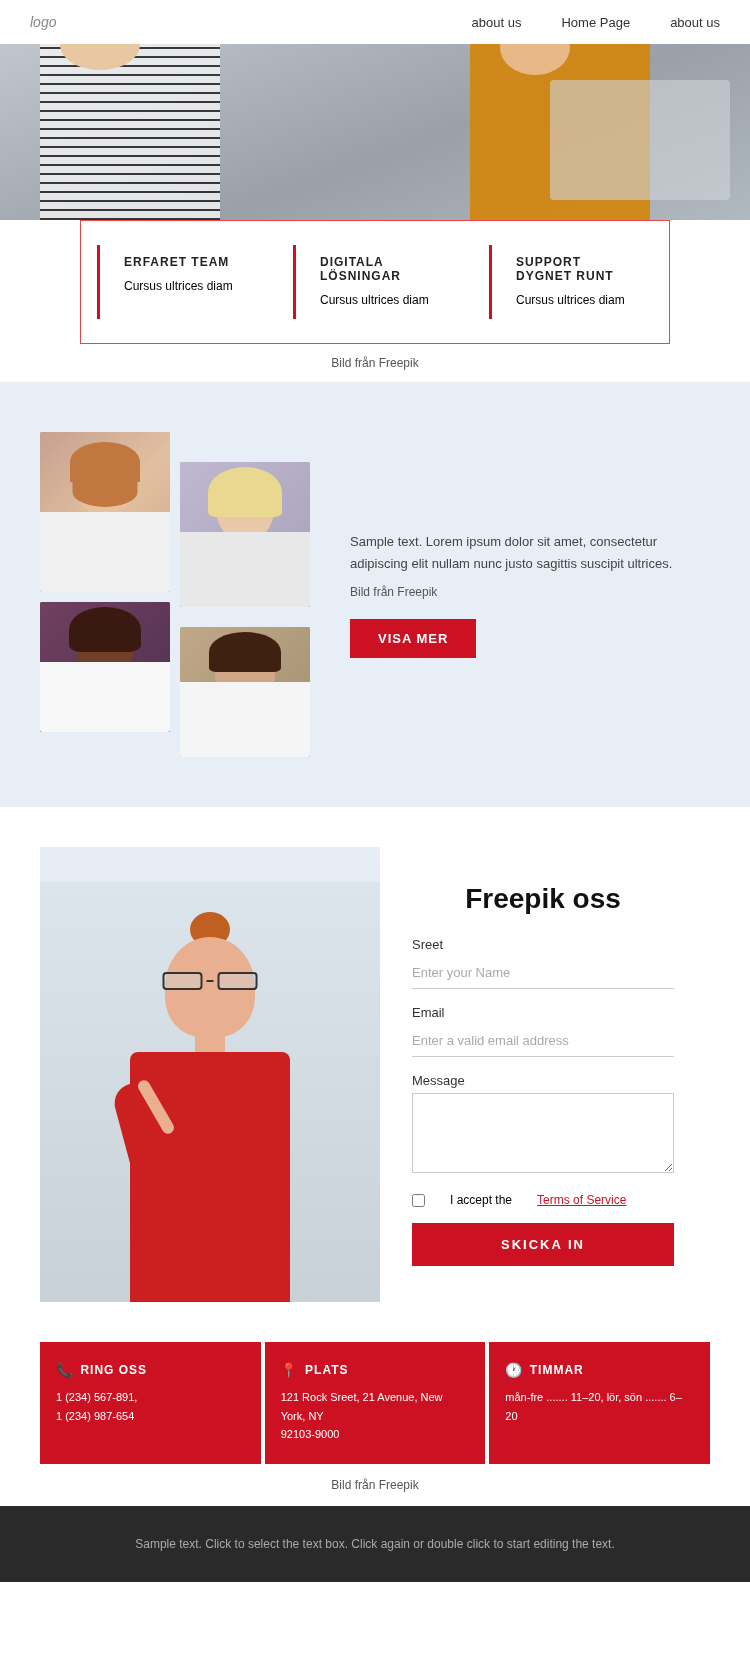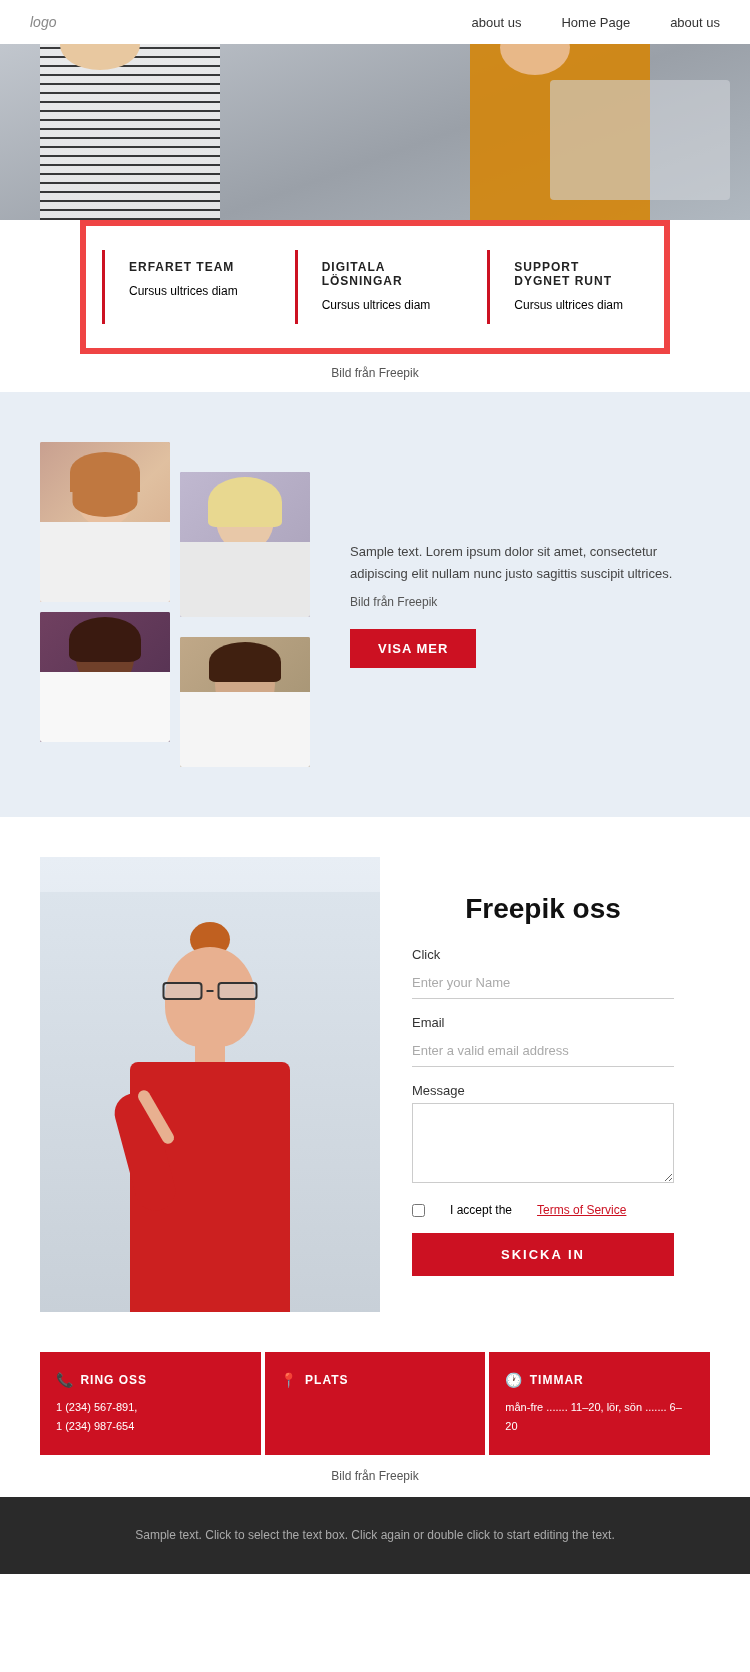--- a/index.html
+++ b/index.html
@@ -18,21 +18,21 @@
       width: 100%; height: 220px;
       background: linear-gradient(to bottom, #d0d8e0, #b8c0ca);
       position: relative;
     }
 
     
     .features-strip {
       background: #fff;
       margin: 0 40px;
       display: flex;
-      border: 6px solid #ef4444;
+      border: 1px solid #ef4444;
       padding: 24px 0;
     }
     .feature-item {
       flex: 1;
       padding: 10px 24px;
       border-left: 3px solid #cc1122;
       margin: 0 16px;
     }
     .feature-title {
       font-size: 12px; font-weight: bold; letter-spacing: 1px;
@@ -285,21 +285,21 @@
 
         <div style="position:absolute;top:200px;left:calc(50% - 85px);width:40px;height:120px;background:#cc2020;border-radius:20px;transform:rotate(-15deg);"></div>
 
         <div style="position:absolute;top:195px;left:calc(50% - 60px);width:12px;height:60px;background:#e8b090;border-radius:6px;transform:rotate(-30deg);"></div>
       </div>
     </div>
 
     <div class="contact-form-area">
       <h2 class="contact-title">Freepik oss</h2>
 
-      <label class="form-label">Click</label>
+      <label class="form-label">Sreet</label>
       <input class="form-input" type="text" placeholder="Enter your Name" style="">
 
       <label class="form-label">Email</label>
       <input class="form-input" type="email" placeholder="Enter a valid email address" style="">
 
       <label class="form-label">Message</label>
       <textarea class="form-textarea" style=""></textarea>
 
       <div class="tos-row">
         <input type="checkbox" style="">
@@ -320,20 +320,24 @@
     <div class="info-card-text">
       <div>1 (234) 567-891,</div>
       <div>1 (234) 987-654</div>
     </div>
   </div>
   <div class="info-card">
     <div class="info-card-title">
       <span class="info-icon">📍</span>
       <span>PLATS</span>
     </div>
+    <div class="info-card-text">
+      <div>121 Rock Sreet, 21 Avenue, New York, NY</div>
+      <div>92103-9000</div>
+    </div>
   </div>
   <div class="info-card">
     <div class="info-card-title">
       <span class="info-icon">🕐</span>
       <span>TIMMAR</span>
     </div>
     <div class="info-card-text">
       <div>mån-fre ....... 11–20, lör, sön ....... 6–20</div>
     </div>
   </div>

